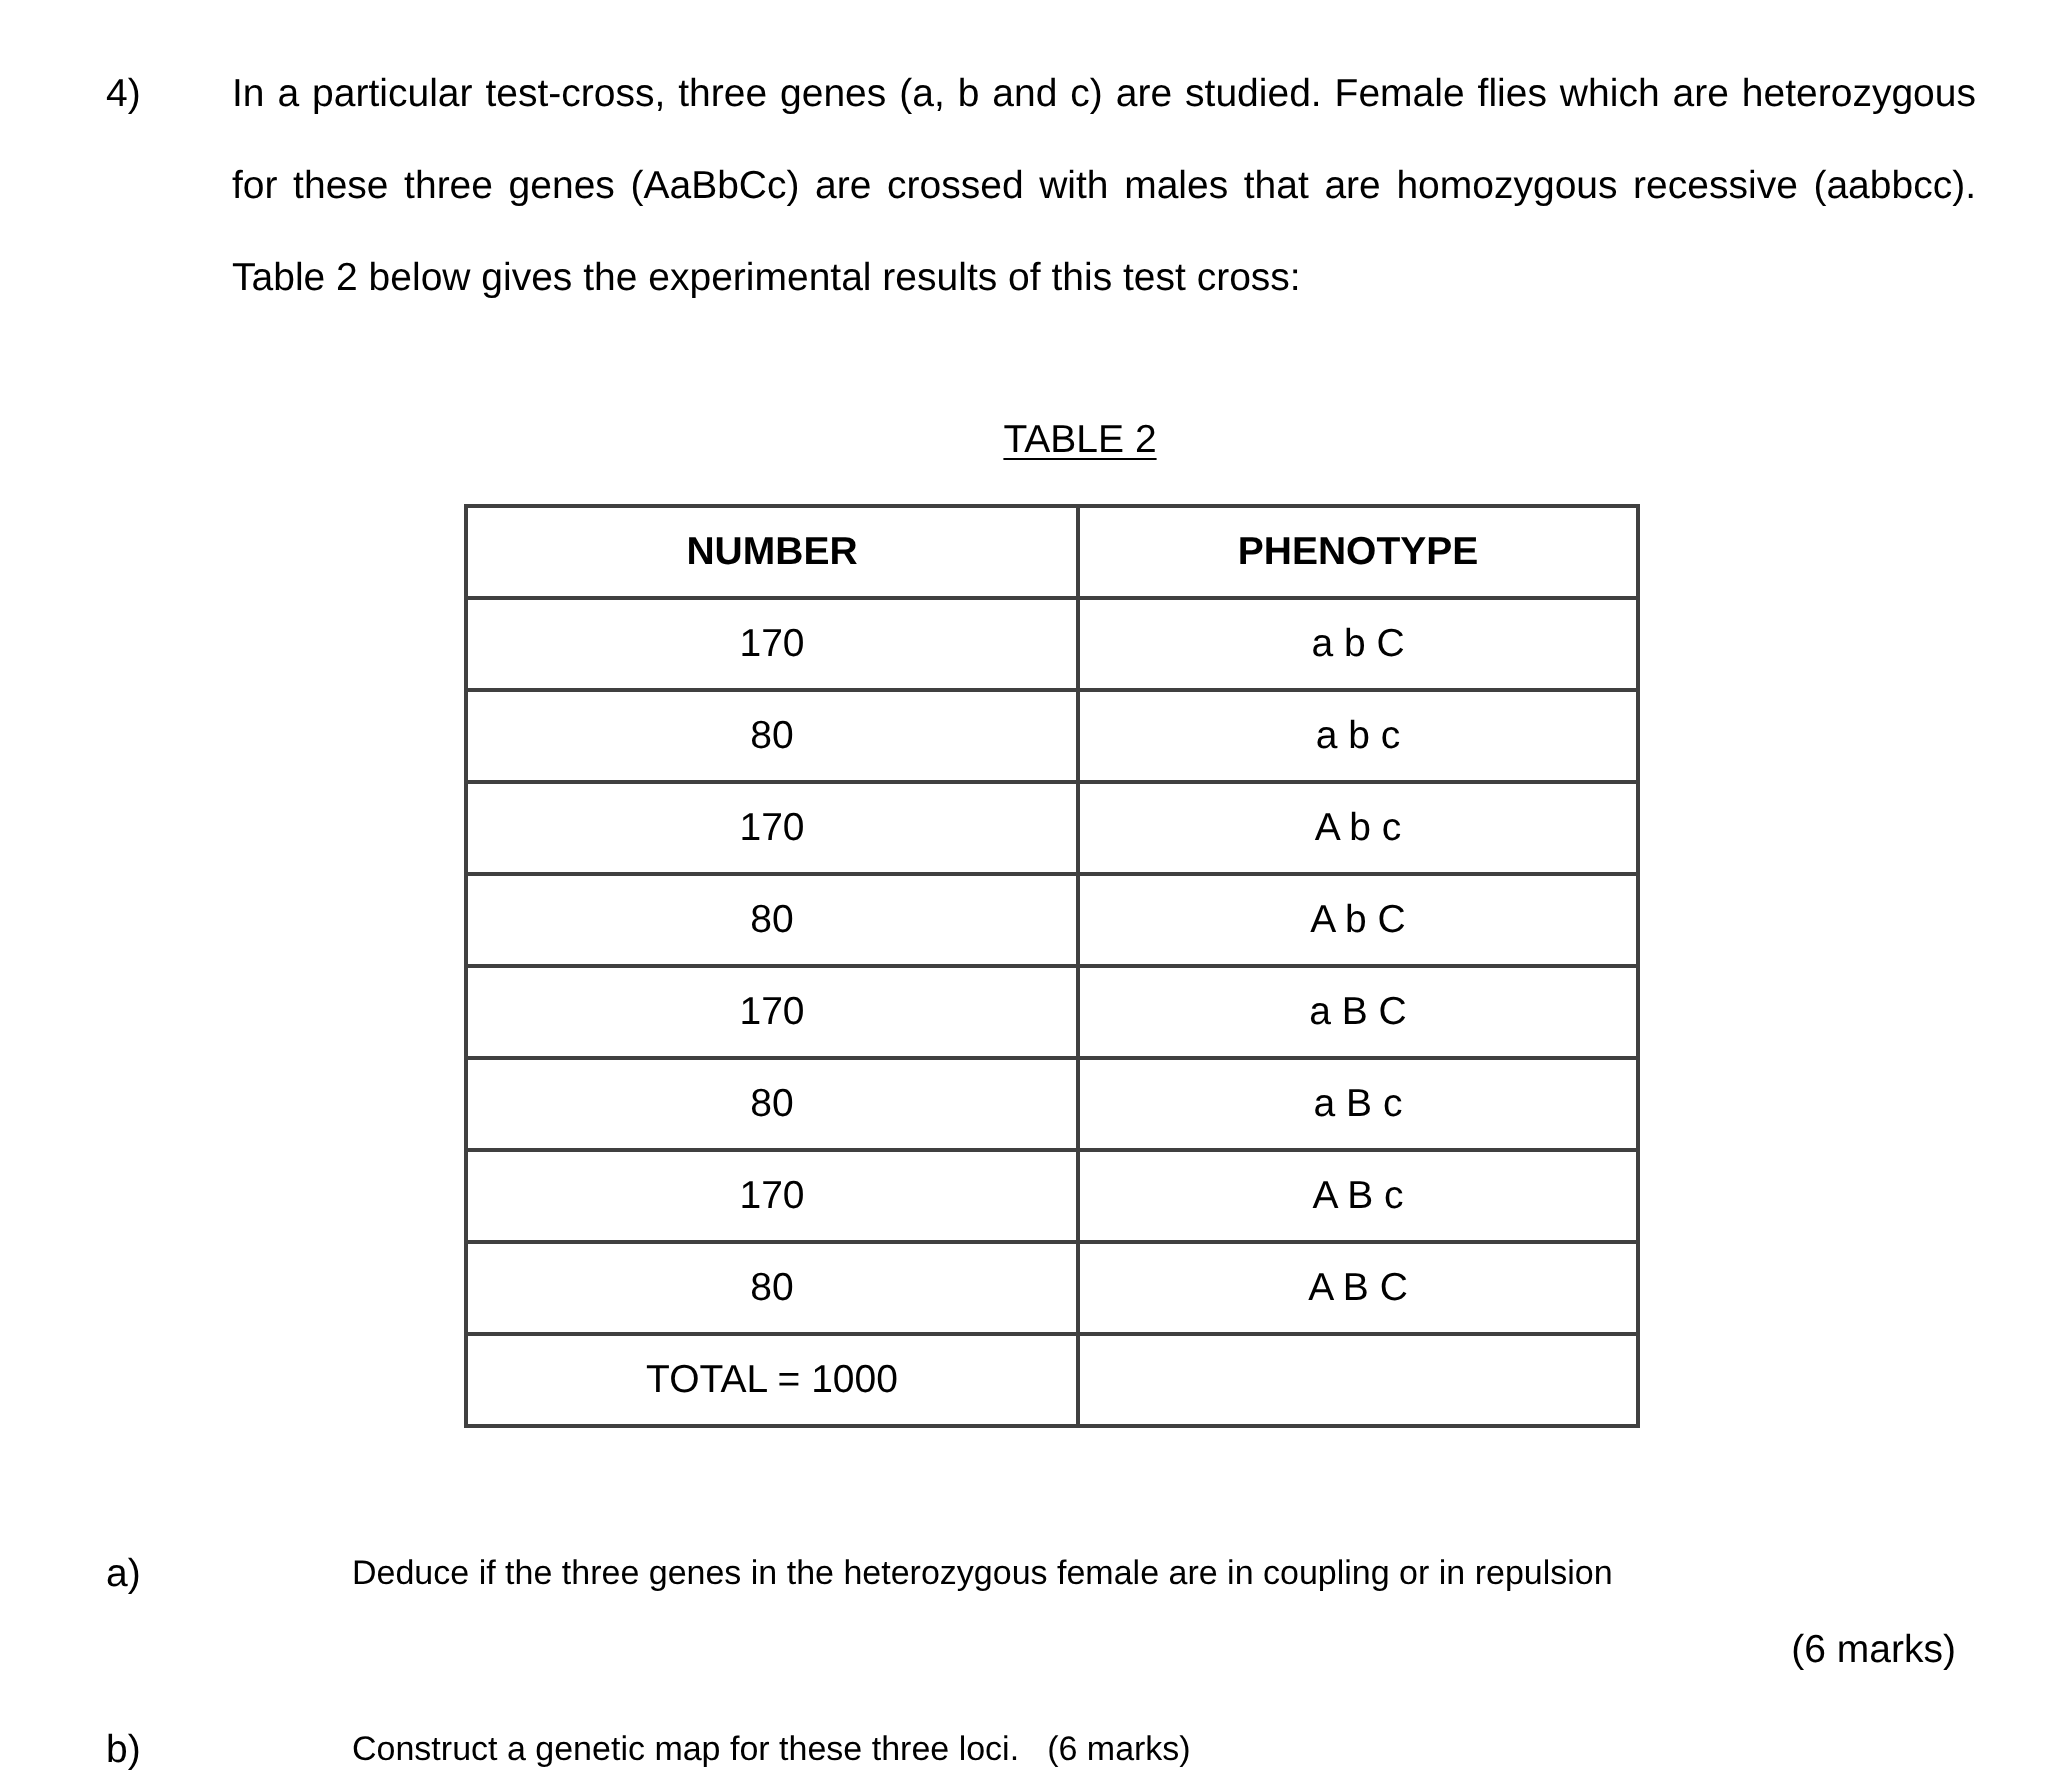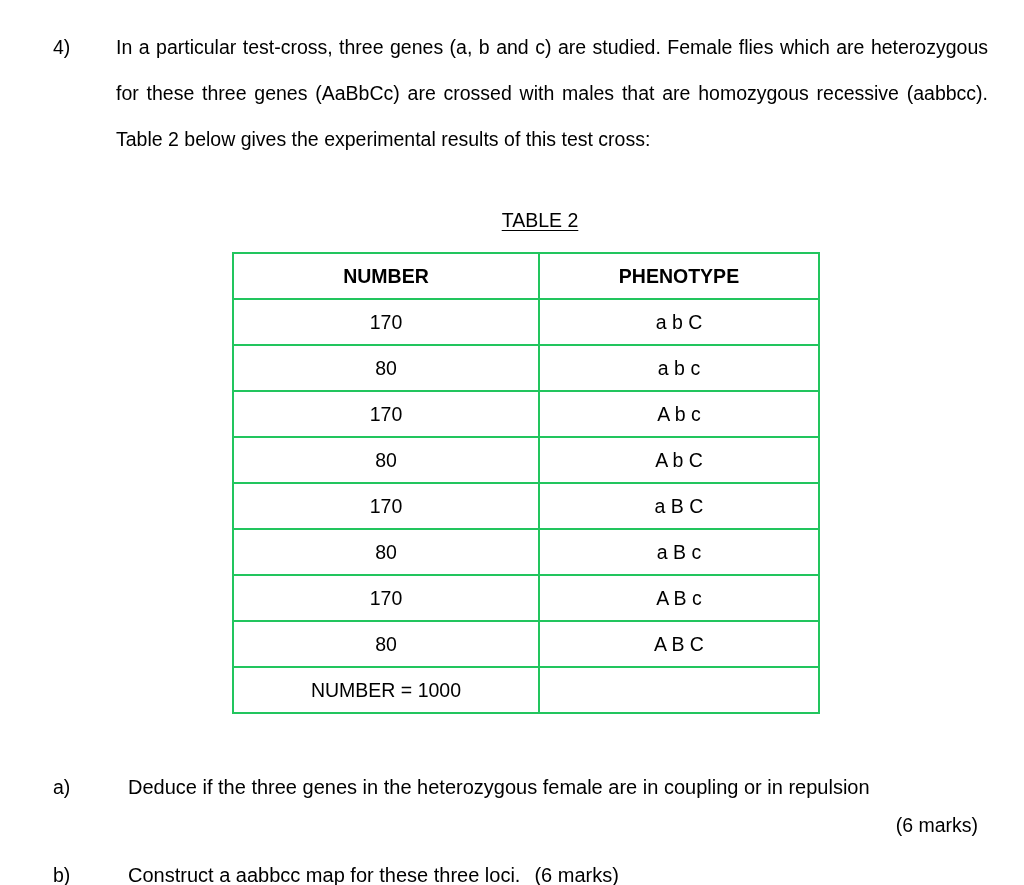--- a/index.html
+++ b/index.html
@@ -68,21 +68,21 @@
     position: absolute;
     left: 232px;
     top: 252px;
   }
   table.data-table {
     border-collapse: collapse;
     table-layout: fixed;
   }
   table.data-table td,
   table.data-table th {
-    border: 2px solid #22c55e;
+    border: 2px solid #404040;
     height: 44px;
     text-align: center;
     vertical-align: middle;
     font-size: 19.5px;
     font-weight: normal;
     padding: 0;
   }
   table.data-table th {
     font-weight: bold;
   }
@@ -109,22 +109,23 @@
     align-items: flex-start;
   }
   .subq-marker {
     width: 75px;
     flex: 0 0 75px;
     font-size: 19.5px;
     line-height: 42px;
   }
   .subq-text {
     flex: 1 1 auto;
-    font-size: 20px;
+    font-size: 17px;
     line-height: 42px;
+    margin-left: 48px;
   }
   .marks-right {
     text-align: right;
     font-size: 19.5px;
     line-height: 34px;
     padding-right: 10px;
   }
   .subq-row.second {
     margin-top: 12px;
   }
@@ -185,37 +186,37 @@
         </tr>
         <tr>
           <td>170</td>
           <td>A B c</td>
         </tr>
         <tr>
           <td>80</td>
           <td>A B C</td>
         </tr>
         <tr>
-          <td class="total-cell">NUMBER = 1000</td>
+          <td class="total-cell">TOTAL = 1000</td>
           <td class="empty-cell"></td>
         </tr>
       </tbody>
     </table>
   </div>
 
   <div class="subq-block">
 
     <div class="subq-row">
       <div class="subq-marker">a)</div>
       <div class="subq-text">Deduce if the three genes in the heterozygous female are in coupling or in repulsion</div>
     </div>
     <div class="marks-right">(6 marks)</div>
 
     <div class="subq-row second">
       <div class="subq-marker">b)</div>
       <div class="subq-text">
-        <span>Construct a aabbcc map for these three loci.</span><span class="marks-inline">(6 marks)</span>
+        <span>Construct a genetic map for these three loci.</span><span class="marks-inline">(6 marks)</span>
       </div>
     </div>
 
   </div>
 
 </div>
 
 </body></html>

